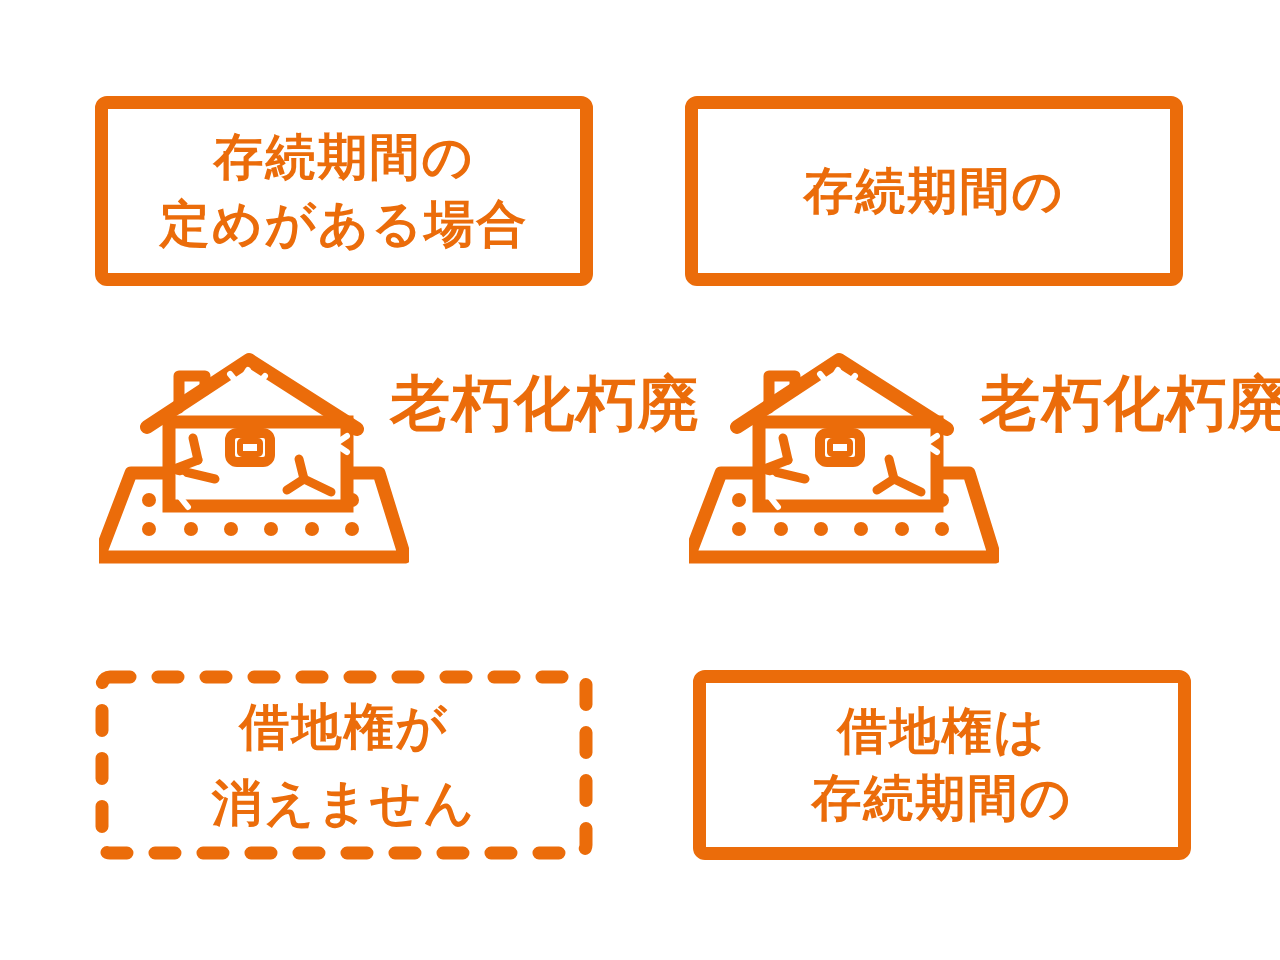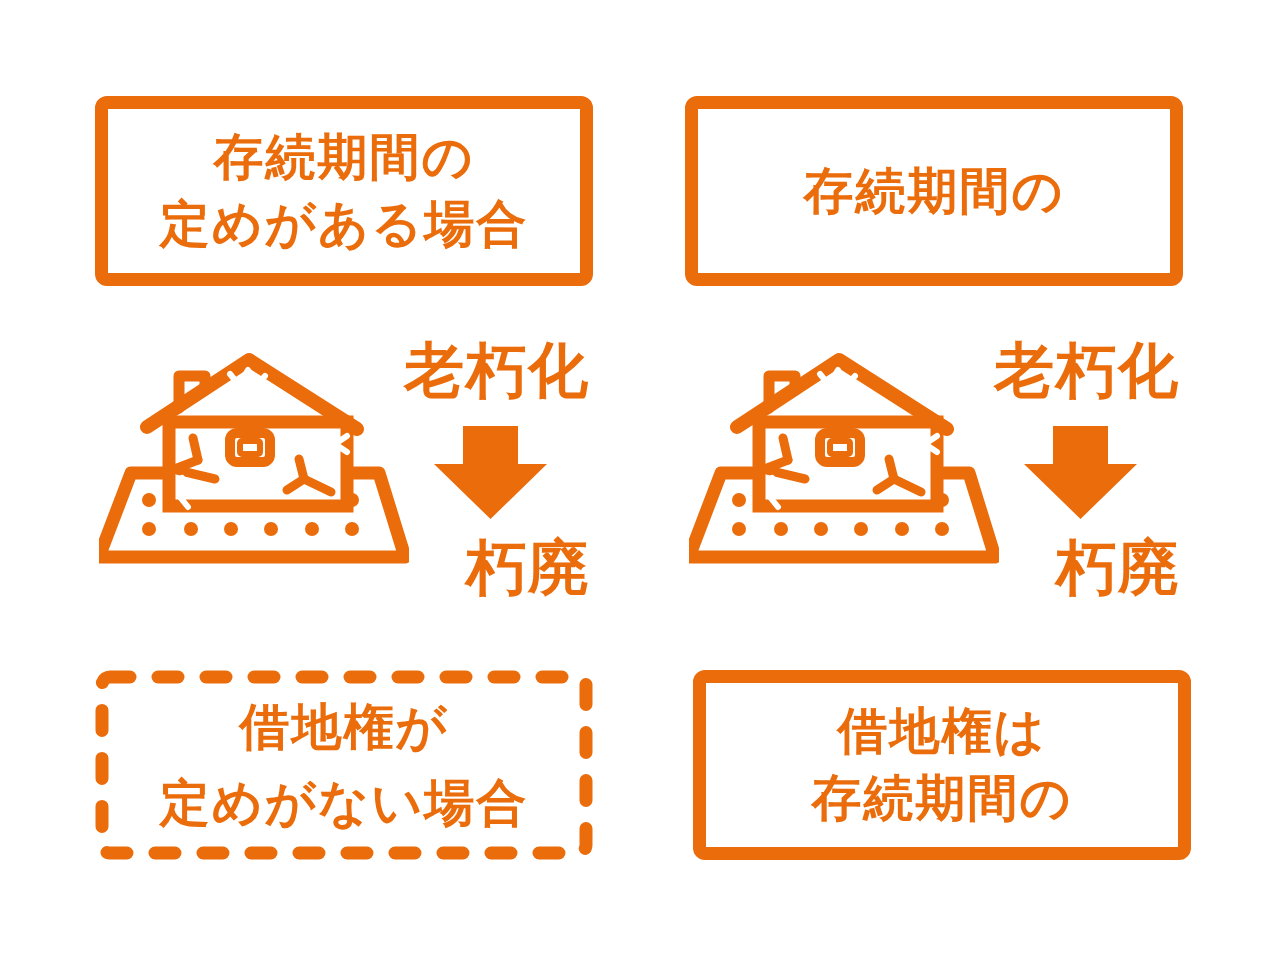--- a/index.html
+++ b/index.html
@@ -41,21 +41,21 @@
   .outcome-left  { left: 95px;  top: 670px; gap: 9px; }
   .outcome-right { left: 685px; top: 670px; margin-left: 8px; }
 
   .house { position: absolute; width: 310px; height: 212px; }
   .house-left  { left: 99px;  top: 352px; }
   .house-right { left: 689px; top: 352px; }
 
   .process {
     position: absolute;
     width: 200px; top: 338px;
-    display: flex; flex-direction: column; align-items: flex-end;
+    display: flex; flex-direction: row; align-items: center;
     text-align: center;
   }
   .process-left  { left: 390px; }
   .process-right { left: 980px; }
   .process .cause, .process .result {
     font-size: 60px;
     font-weight: 700;
     line-height: 66px;
     letter-spacing: 2px;
     color: var(--accent);
@@ -115,21 +115,21 @@
       <polygon points="29,0 84,0 84,38 113,38 56.5,93 0,38 29,38" fill="var(--accent)"></polygon>
     </svg>
     <div class="result">朽廃</div>
   </div>
 
   <div class="box outcome-left">
     <svg class="dash-border" viewBox="0 0 498 190" aria-hidden="true">
       <rect x="7" y="7" width="484" height="176" rx="8" fill="none" stroke="var(--accent)" stroke-width="13" stroke-dasharray="20 28" stroke-linecap="round"></rect>
     </svg>
     <div class="line">借地権が</div>
-    <div class="line">定めがない場合</div>
+    <div class="line">消えません</div>
   </div>
 
   <div class="box solid header-right">
     <div class="line">存続期間の</div>
   </div>
 
   <svg class="house house-right" viewBox="0 0 310 212" aria-hidden="true">
     <g stroke="var(--accent)" stroke-width="13" stroke-linejoin="round" fill="#fff">
       <path d="M32,121 L280,121 L306,205 L0,205 Z"></path>
     </g>

